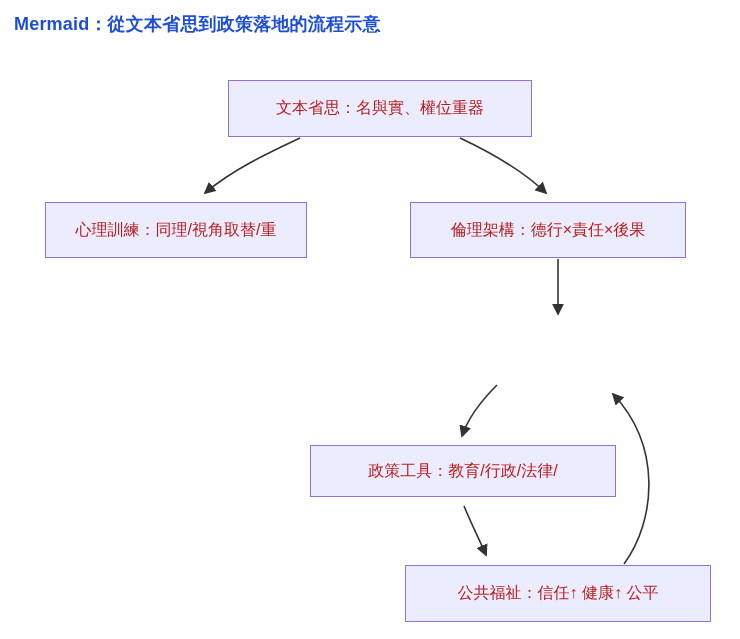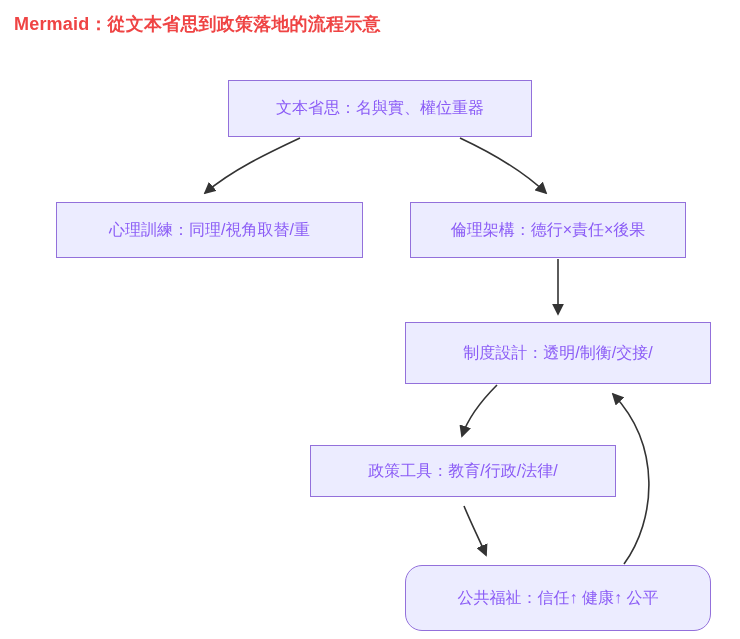--- a/index.html
+++ b/index.html
@@ -15,55 +15,55 @@
     background: #ffffff;
     overflow: hidden;
   }
   .diagram-title {
     position: absolute;
     left: 14px;
     top: 12px;
     margin: 0;
     font-size: 18px;
     font-weight: bold;
-    color: #ef4444;
+    color: #1d4ed8;
     letter-spacing: 0.2px;
   }
   .edges-layer {
     position: absolute;
     left: 0;
     top: 0;
     width: 740px;
     height: 639px;
   }
   .edges-layer path.edge {
     fill: none;
     stroke: #333333;
     stroke-width: 1.6px;
   }
   .node {
     position: absolute;
     background: #ECECFF;
     border: 1px solid #9370DB;
-    color: #8b5cf6;
+    color: #b91c1c;
     display: flex;
     align-items: center;
     justify-content: center;
     text-align: center;
     font-size: 16px;
     line-height: 1.3;
     box-sizing: border-box;
     padding: 4px 28px;
   }
   .node-a { left: 228px; top: 80px;  width: 304px; height: 57px; }
-  .node-b { left: 56px;  top: 202px; width: 307px; height: 56px; }
+  .node-b { left: 45px;  top: 202px; width: 262px; height: 56px; }
   .node-c { left: 410px; top: 202px; width: 276px; height: 56px; }
   .node-d { left: 405px; top: 322px; width: 306px; height: 62px; }
   .node-e { left: 310px; top: 445px; width: 306px; height: 52px; }
-  .node-f { left: 405px; top: 565px; width: 306px; height: 66px; border-radius: 17px; }
+  .node-f { left: 405px; top: 565px; width: 306px; height: 57px; }
 </style>
 </head>
 <body>
 
 <div class="canvas">
 
   <h1 class="diagram-title">Mermaid：從文本省思到政策落地的流程示意</h1>
 
   <svg class="edges-layer" viewBox="0 0 740 639" xmlns="http://www.w3.org/2000/svg" aria-hidden="true">
     <defs>
@@ -90,23 +90,20 @@
   </div>
 
   <div class="node node-b">
     <span>心理訓練：同理/視角取替/重</span>
   </div>
 
   <div class="node node-c">
     <span>倫理架構：德行×責任×後果</span>
   </div>
 
-  <div class="node node-d">
-    <span>制度設計：透明/制衡/交接/</span>
-  </div>
 
   <div class="node node-e">
     <span>政策工具：教育/行政/法律/</span>
   </div>
 
   <div class="node node-f">
     <span>公共福祉：信任↑ 健康↑ 公平</span>
   </div>
 
 </div>

